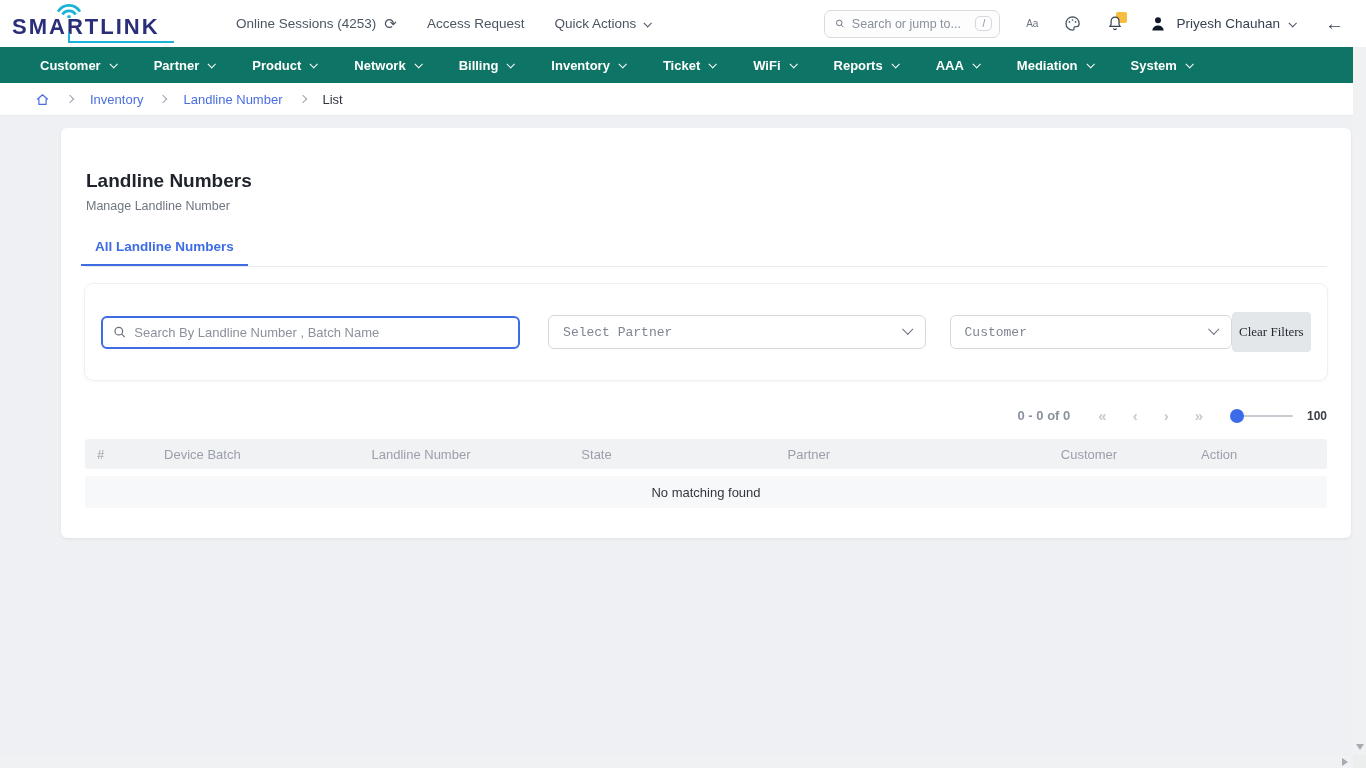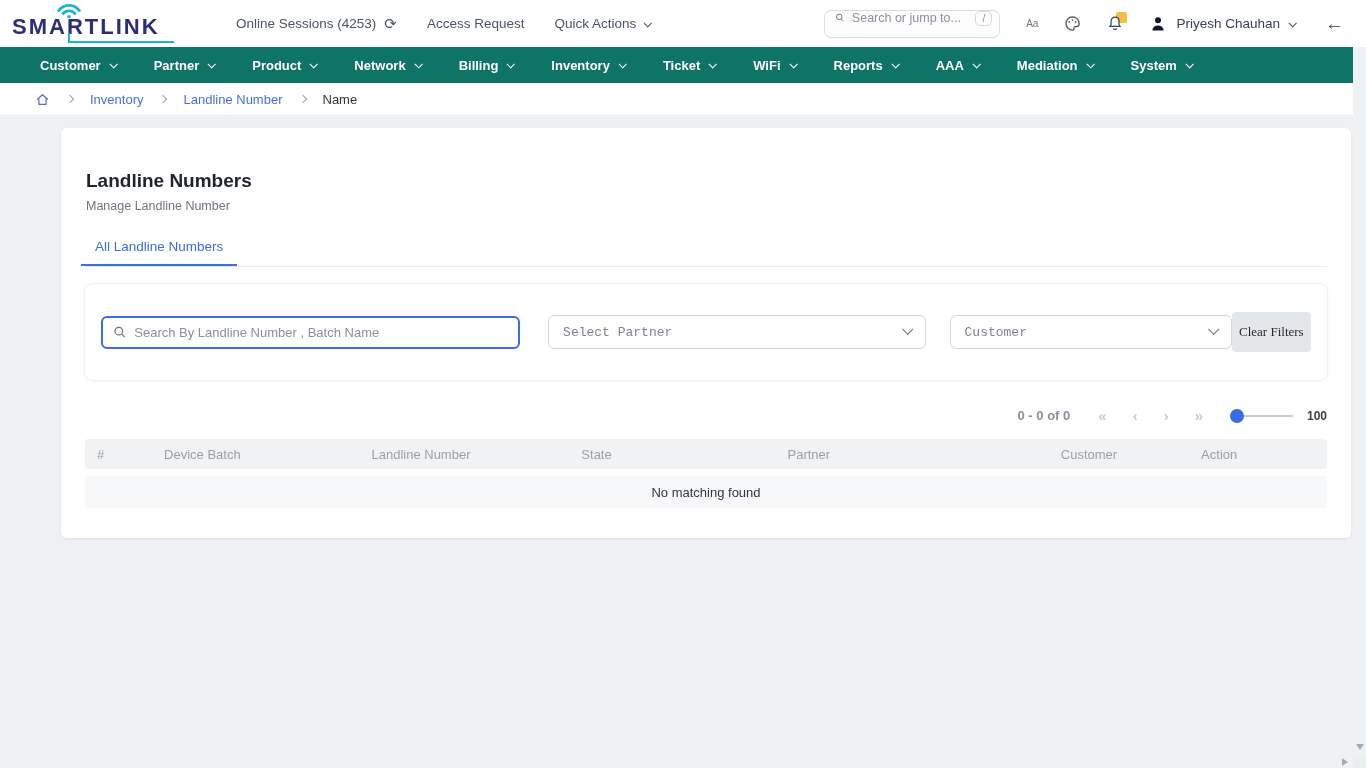--- a/index.html
+++ b/index.html
@@ -12,21 +12,21 @@
   .logo { position:relative; width:168px; height:40px; flex:0 0 auto; cursor:pointer; }
   .logo-text { position:absolute; left:2px; bottom:4px; font-size:22px; font-weight:800; letter-spacing:2px; color:#2b2e78; }
   .logo-wifi { position:absolute; left:44px; top:-1px; }
   .logo-underline { position:absolute; left:58px; bottom:1px; width:106px; height:2px; background:#1ab2d8; }
   .logo-underline::before { content:""; position:absolute; left:0; bottom:0; width:2px; height:10px; background:#1ab2d8; }
   .top-links { display:flex; align-items:center; margin-left:58px; gap:30px; }
   .top-link { font-size:13.5px; color:#4b5563; display:flex; align-items:center; gap:8px; cursor:pointer; white-space:nowrap; }
   .refresh { font-size:15px; color:#4b5563; }
   .chev { display:inline-block; width:6px; height:6px; border-right:1.5px solid currentColor; border-bottom:1.5px solid currentColor; transform:rotate(45deg) translateY(-1px); }
   .top-right { margin-left:auto; display:flex; align-items:center; gap:26px; }
-  .global-search { display:flex; align-items:flex-start; gap:7px; width:176px; height:28px; border:1px solid #d9dce1; border-radius:7px; background:#fdfdfe; padding:0 7px 0 10px; }
+  .global-search { display:flex; align-items:center; gap:7px; width:176px; height:28px; border:1px solid #d9dce1; border-radius:7px; background:#fdfdfe; padding:0 7px 0 10px; }
   .global-search input { border:none; outline:none; background:transparent; width:100%; font-size:12.5px; color:#374151; font-family:"Liberation Sans",sans-serif; }
   .global-search input::placeholder { color:#8a919c; }
   .kbd { flex:0 0 auto; border:1px solid #d4d8dd; border-radius:5px; font-size:10px; color:#8a919c; padding:1px 6px; }
   .icon-btn { display:flex; align-items:center; justify-content:center; cursor:pointer; position:relative; }
   .aa { font-size:10px; color:#6b7280; }
   .bell-badge { position:absolute; top:-3px; right:-4px; width:11px; height:11px; background:#f6bd41; border-radius:2px; }
   .bell-svg { position:relative; }
   .user { display:flex; align-items:center; gap:9px; cursor:pointer; }
   .user-name { font-size:13.5px; color:#374151; }
   .back-arrow { font-size:19px; color:#374151; margin-left:4px; cursor:pointer; }
@@ -41,21 +41,21 @@
   .crumb-sep { width:6px; height:6px; border-right:1.5px solid #9ca3af; border-bottom:1.5px solid #9ca3af; transform:rotate(-45deg); }
   .crumb-link { font-size:13px; color:#4a6ee0; cursor:pointer; }
   .crumb-current { font-size:13px; color:#30353c; font-weight:500; }
 
   
   .content { padding:12px 15px 0; }
   .card { background:#ffffff; border-radius:6px; box-shadow:0 1px 3px rgba(20,30,50,.07); padding:42px 24px 30px; min-height:404px;margin-left:46px; }
   .page-title { font-size:19px; font-weight:700; color:#1f232b; margin-left:1px; }
   .page-sub { font-size:12.5px; color:#6f7680; margin-top:7px; margin-left:1px; }
   .tabs { margin-top:26px; border-bottom:1px solid #e9eaec; display:flex; }
-  .tab { font-size:13.5px; color:#3d6ce5; font-weight:400; padding:0 14px 10px; border-bottom:2.5px solid #3d6ce5; cursor:pointer; margin-left:-4px; }
+  .tab { font-size:13.5px; color:#3d6ce5; font-weight:700; padding:0 14px 10px; border-bottom:2.5px solid #3d6ce5; cursor:pointer; margin-left:-4px; }
 
   .filter-panel { margin-top:17px; border-radius:8px; box-shadow:0 0 0 1px #eef0f2, 0 1px 4px rgba(20,30,50,.06); height:96px; display:flex; align-items:center; padding:0 16px; }
   .search-field { display:flex; align-items:center; gap:8px; width:447px; height:33px; border:2px solid #3d6ce5; border-radius:6px; padding:0 10px; }
   .search-field input { border:none; outline:none; width:100%; font-size:13px; color:#374151; font-family:"Liberation Sans",sans-serif; }
   .search-field input::placeholder { color:#8a919c; }
   .select { display:flex; align-items:center; justify-content:space-between; height:34px; border:1px solid #d4d7dd; border-radius:6px; padding:0 14px; cursor:pointer; background:#fff;font-family:Liberation Mono, monospace; }
   .select .ph { font-size:13px; color:#7d8590; }
   .select .chev { color:#6b7280; width:8px; height:8px; margin-top:-4px; }
   .sel-partner { width:402px; margin-left:28px; }
   .sel-customer { width:300px; margin-left:24px; }
@@ -203,21 +203,21 @@
   <div class="crumbbar">
     <svg width="15" height="15" viewBox="0 0 20 20">
       <path d="M3.2 9.6 10 3.6l6.8 6" fill="none" stroke="#4a6ee0" stroke-width="1.6" stroke-linecap="round" stroke-linejoin="round"></path>
       <path d="M5.2 8.6v7.8h9.6V8.6" fill="none" stroke="#4a6ee0" stroke-width="1.6" stroke-linejoin="round"></path>
     </svg>
     <span class="crumb-sep"></span>
     <span class="crumb-link">Inventory</span>
     <span class="crumb-sep"></span>
     <span class="crumb-link">Landline Number</span>
     <span class="crumb-sep"></span>
-    <span class="crumb-current">Name</span>
+    <span class="crumb-current">List</span>
   </div>
 
   <div class="content">
     <div class="card">
       <div class="page-title">Landline Numbers</div>
       <div class="page-sub">Manage Landline Number</div>
 
       <div class="tabs">
         <div class="tab">All Landline Numbers</div>
       </div>

